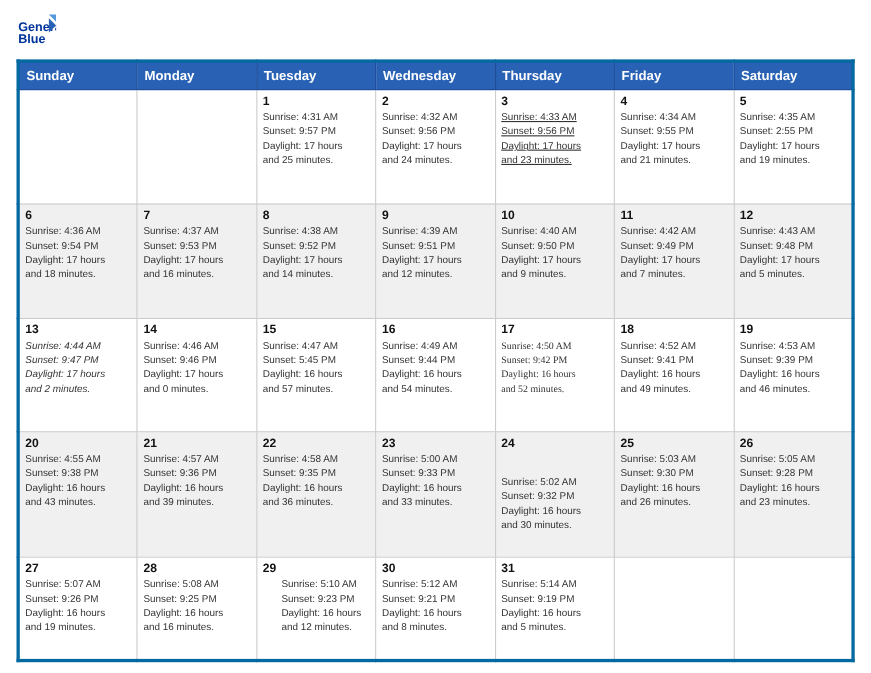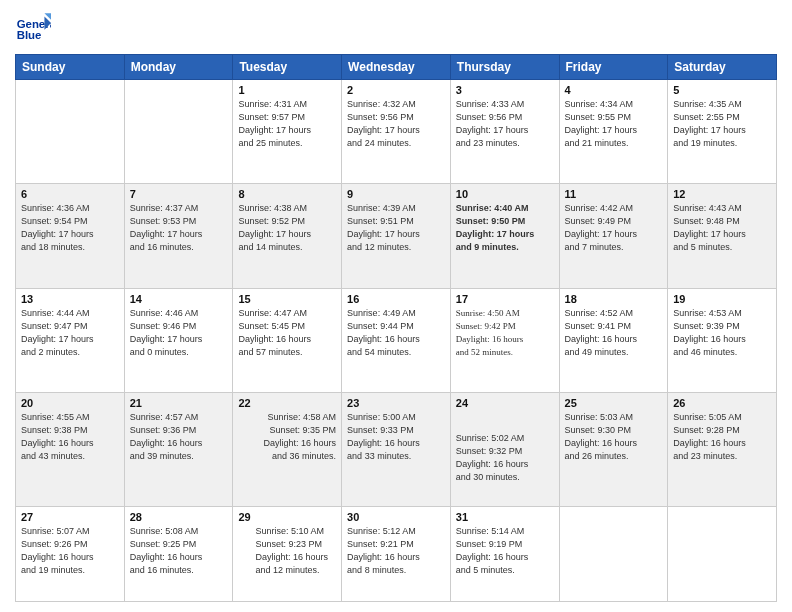--- a/index.html
+++ b/index.html
@@ -41,21 +41,21 @@
       color: #222;
       line-height: 1;
     }
     .location {
       font-size: 15px;
       color: #444;
       margin-top: 2px;
     }
     .calendar {
       flex: 1;
-      border: 1px solid #0369a1;
+      border: 3px solid #0369a1;
       border-collapse: collapse;
       width: 100%;
       table-layout: fixed;
     }
     .calendar th {
       background-color: #2962b5;
       color: #fff;
       text-align: left;
       padding: 5px 6px;
       font-size: 12px;
@@ -136,21 +136,21 @@
           </td>
           <td>
             <div class="day-num">2</div>
             <div class="day-detail" style="white-space: pre-line;">Sunrise: 4:32 AM
 Sunset: 9:56 PM
 Daylight: 17 hours
 and 24 minutes.</div>
           </td>
           <td>
             <div class="day-num">3</div>
-            <div class="day-detail" style="white-space: pre-line;">Sunrise: 4:33 AM
+            <div class="day-detail" style="white-space: pre-line; text-decoration: underline;">Sunrise: 4:33 AM
 Sunset: 9:56 PM
 Daylight: 17 hours
 and 23 minutes.</div>
           </td>
           <td>
             <div class="day-num">4</div>
             <div class="day-detail" style="white-space: pre-line;">Sunrise: 4:34 AM
 Sunset: 9:55 PM
 Daylight: 17 hours
 and 21 minutes.</div>
@@ -187,21 +187,21 @@
           </td>
           <td>
             <div class="day-num">9</div>
             <div class="day-detail" style="white-space: pre-line;">Sunrise: 4:39 AM
 Sunset: 9:51 PM
 Daylight: 17 hours
 and 12 minutes.</div>
           </td>
           <td>
             <div class="day-num">10</div>
-            <div class="day-detail" style="white-space: pre-line; font-weight: bold;">Sunrise: 4:40 AM
+            <div class="day-detail" style="white-space: pre-line;">Sunrise: 4:40 AM
 Sunset: 9:50 PM
 Daylight: 17 hours
 and 9 minutes.</div>
           </td>
           <td>
             <div class="day-num">11</div>
             <div class="day-detail" style="white-space: pre-line;">Sunrise: 4:42 AM
 Sunset: 9:49 PM
 Daylight: 17 hours
 and 7 minutes.</div>
@@ -210,21 +210,21 @@
             <div class="day-num">12</div>
             <div class="day-detail" style="white-space: pre-line;">Sunrise: 4:43 AM
 Sunset: 9:48 PM
 Daylight: 17 hours
 and 5 minutes.</div>
           </td>
         </tr>
         <tr>
           <td>
             <div class="day-num">13</div>
-            <div class="day-detail" style="white-space: pre-line;">Sunrise: 4:44 AM
+            <div class="day-detail" style="white-space: pre-line; font-style: italic;">Sunrise: 4:44 AM
 Sunset: 9:47 PM
 Daylight: 17 hours
 and 2 minutes.</div>
           </td>
           <td>
             <div class="day-num">14</div>
             <div class="day-detail" style="white-space: pre-line;">Sunrise: 4:46 AM
 Sunset: 9:46 PM
 Daylight: 17 hours
 and 0 minutes.</div>
@@ -275,21 +275,21 @@
           </td>
           <td>
             <div class="day-num">21</div>
             <div class="day-detail" style="white-space: pre-line;">Sunrise: 4:57 AM
 Sunset: 9:36 PM
 Daylight: 16 hours
 and 39 minutes.</div>
           </td>
           <td>
             <div class="day-num">22</div>
-            <div class="day-detail" style="white-space: pre-line; text-align: right;">Sunrise: 4:58 AM
+            <div class="day-detail" style="white-space: pre-line;">Sunrise: 4:58 AM
 Sunset: 9:35 PM
 Daylight: 16 hours
 and 36 minutes.</div>
           </td>
           <td>
             <div class="day-num">23</div>
             <div class="day-detail" style="white-space: pre-line;">Sunrise: 5:00 AM
 Sunset: 9:33 PM
 Daylight: 16 hours
 and 33 minutes.</div>

